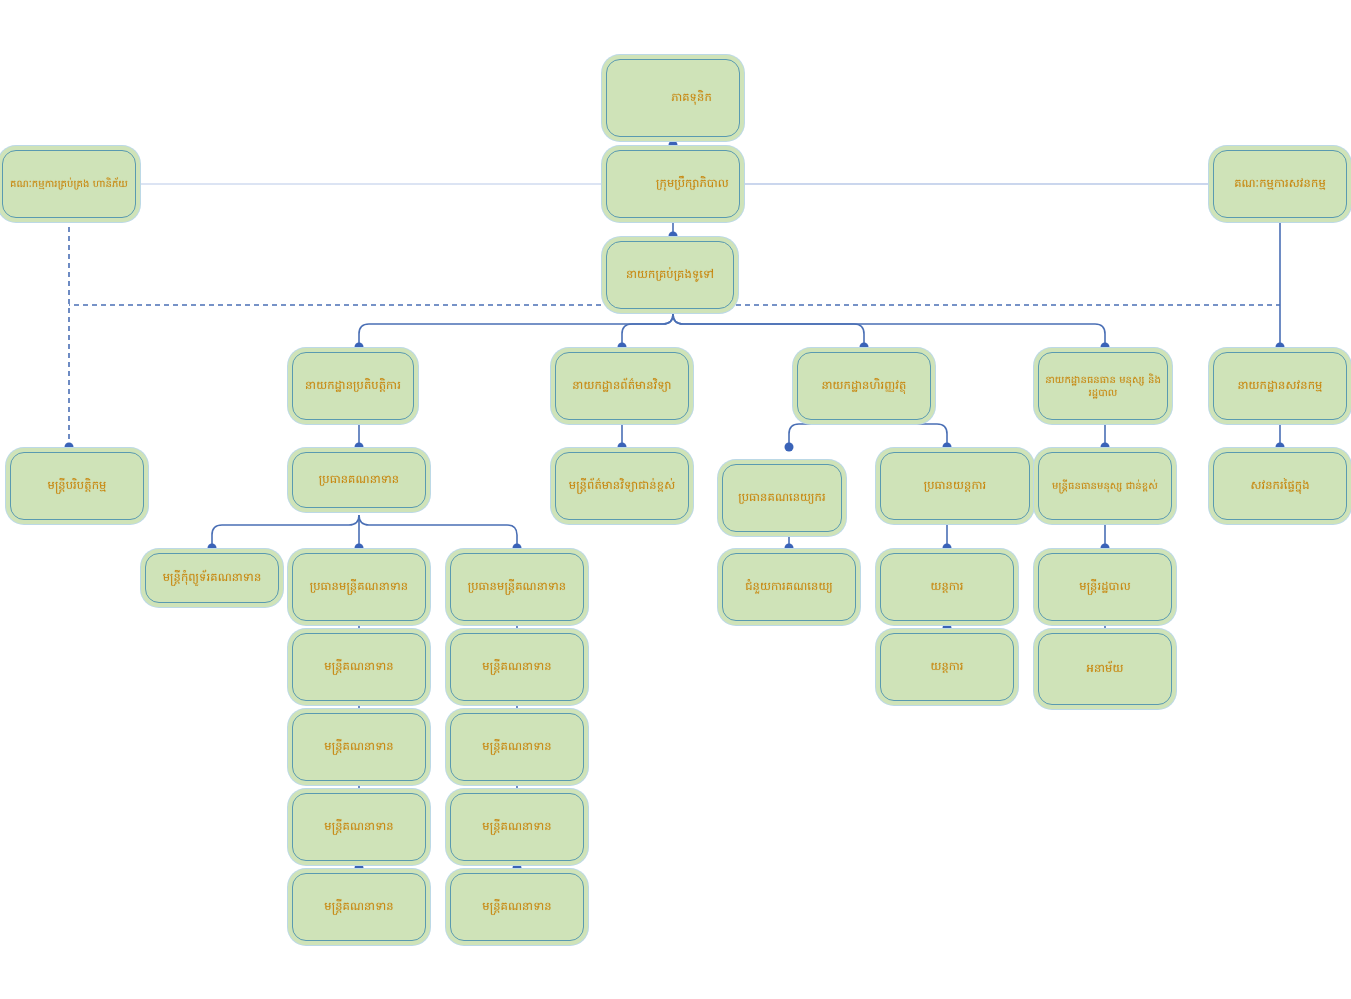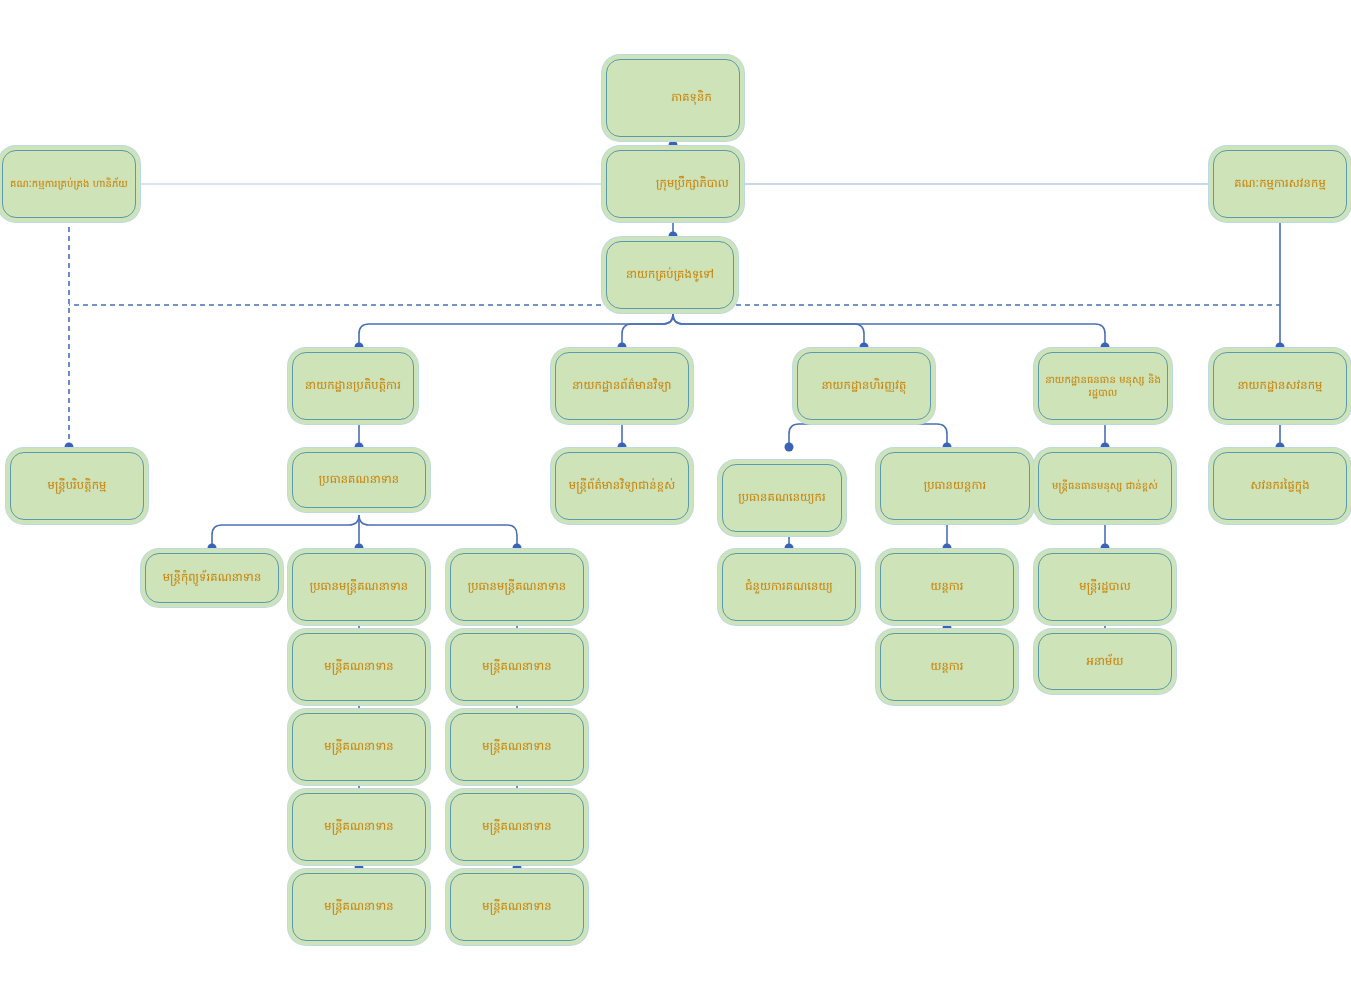--- a/index.html
+++ b/index.html
@@ -161,21 +161,21 @@
       </div>
       <div class="node" style="left: 880px; top: 553px; width: 134px; height: 68px;">
         <span class="lbl">យន្តការ</span>
       </div>
       <div class="node" style="left: 1038px; top: 553px; width: 134px; height: 68px;">
         <span class="lbl">មន្ត្រីរដ្ឋបាល</span>
       </div>
       <div class="node" style="left: 880px; top: 633px; width: 134px; height: 68px;">
         <span class="lbl">យន្តការ</span>
       </div>
-      <div class="node" style="left: 1038px; top: 633px; width: 134px; height: 57px;">
+      <div class="node" style="left: 1038px; top: 633px; width: 134px; height: 72px;">
         <span class="lbl">អនាម័យ</span>
       </div>
       <div class="node" style="left: 292px; top: 633px; width: 134px; height: 68px;">
         <span class="lbl">មន្ត្រីគណនាទាន</span>
       </div>
       <div class="node" style="left: 450px; top: 633px; width: 134px; height: 68px;">
         <span class="lbl">មន្ត្រីគណនាទាន</span>
       </div>
       <div class="node" style="left: 292px; top: 713px; width: 134px; height: 68px;">
         <span class="lbl">មន្ត្រីគណនាទាន</span>

